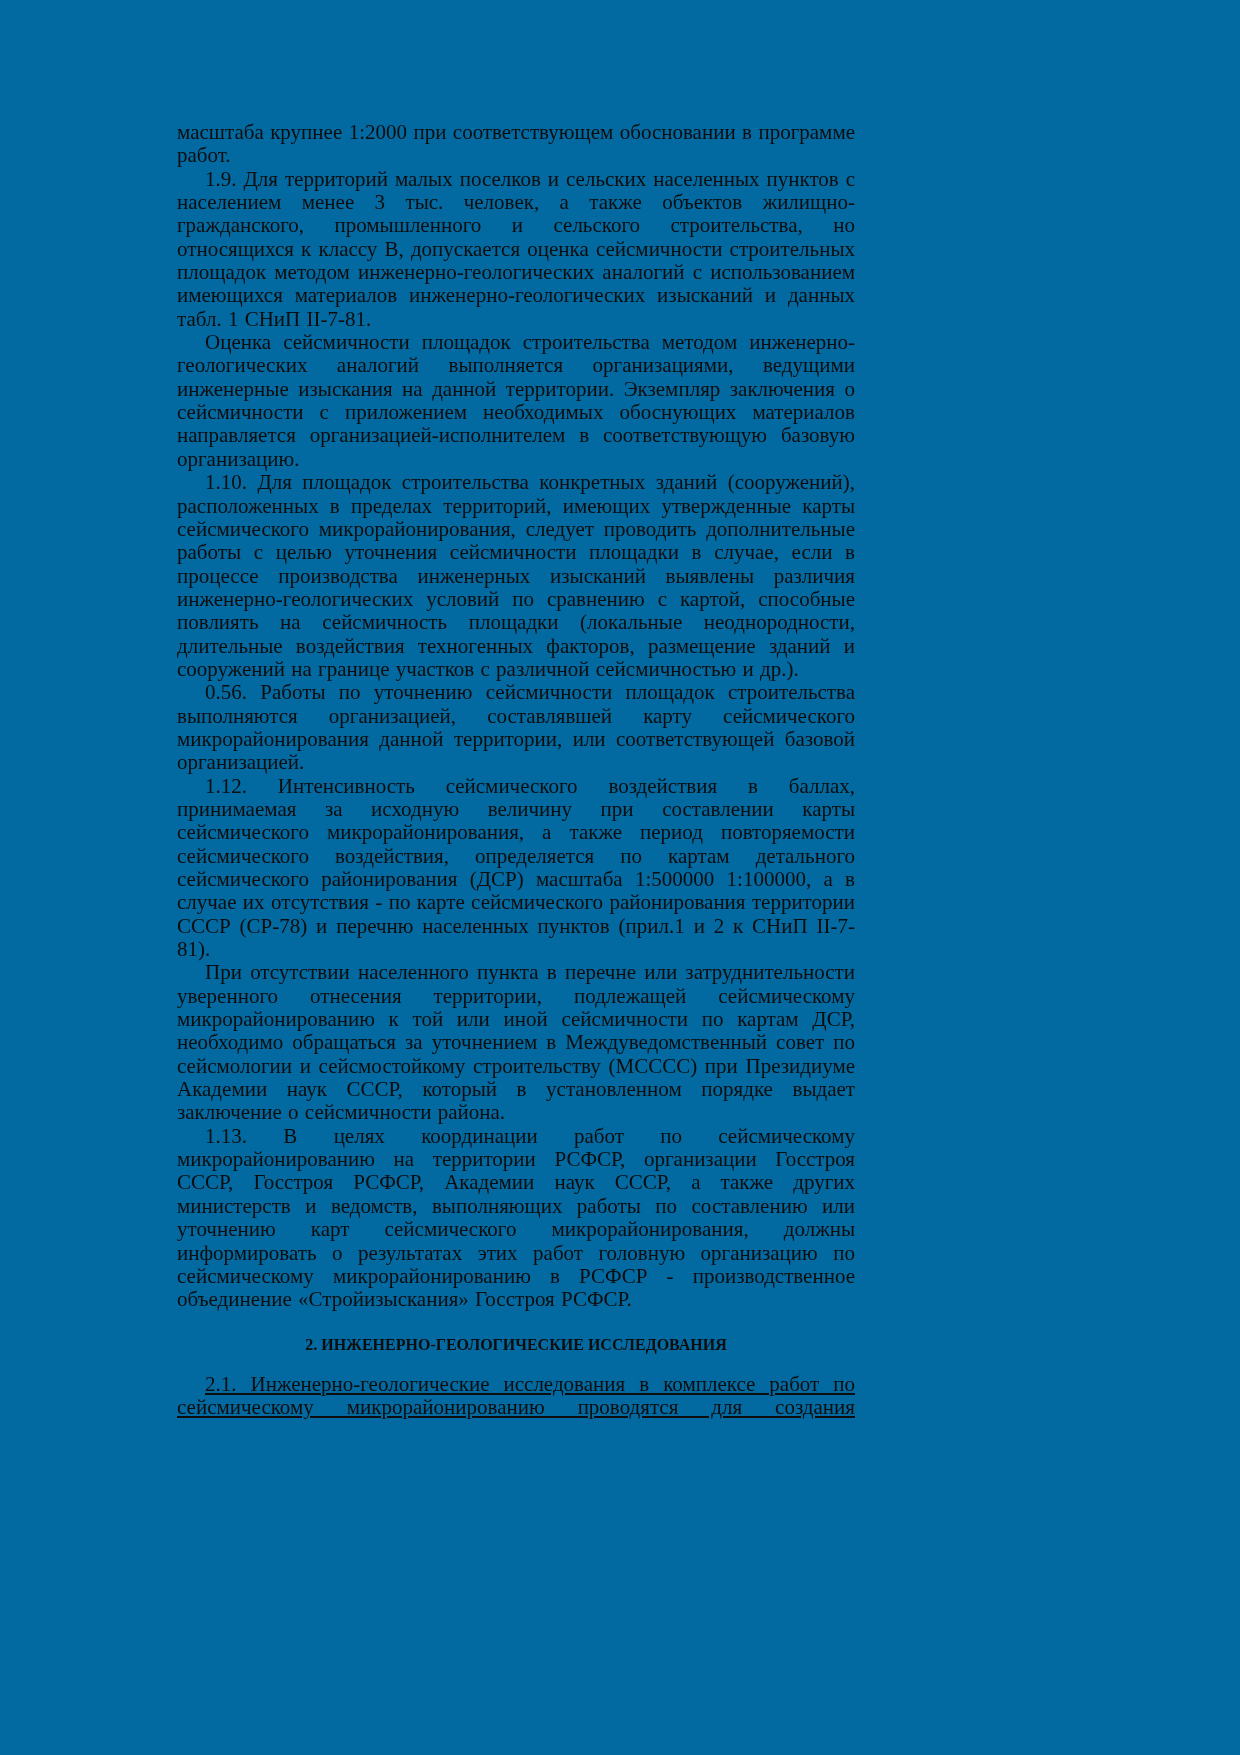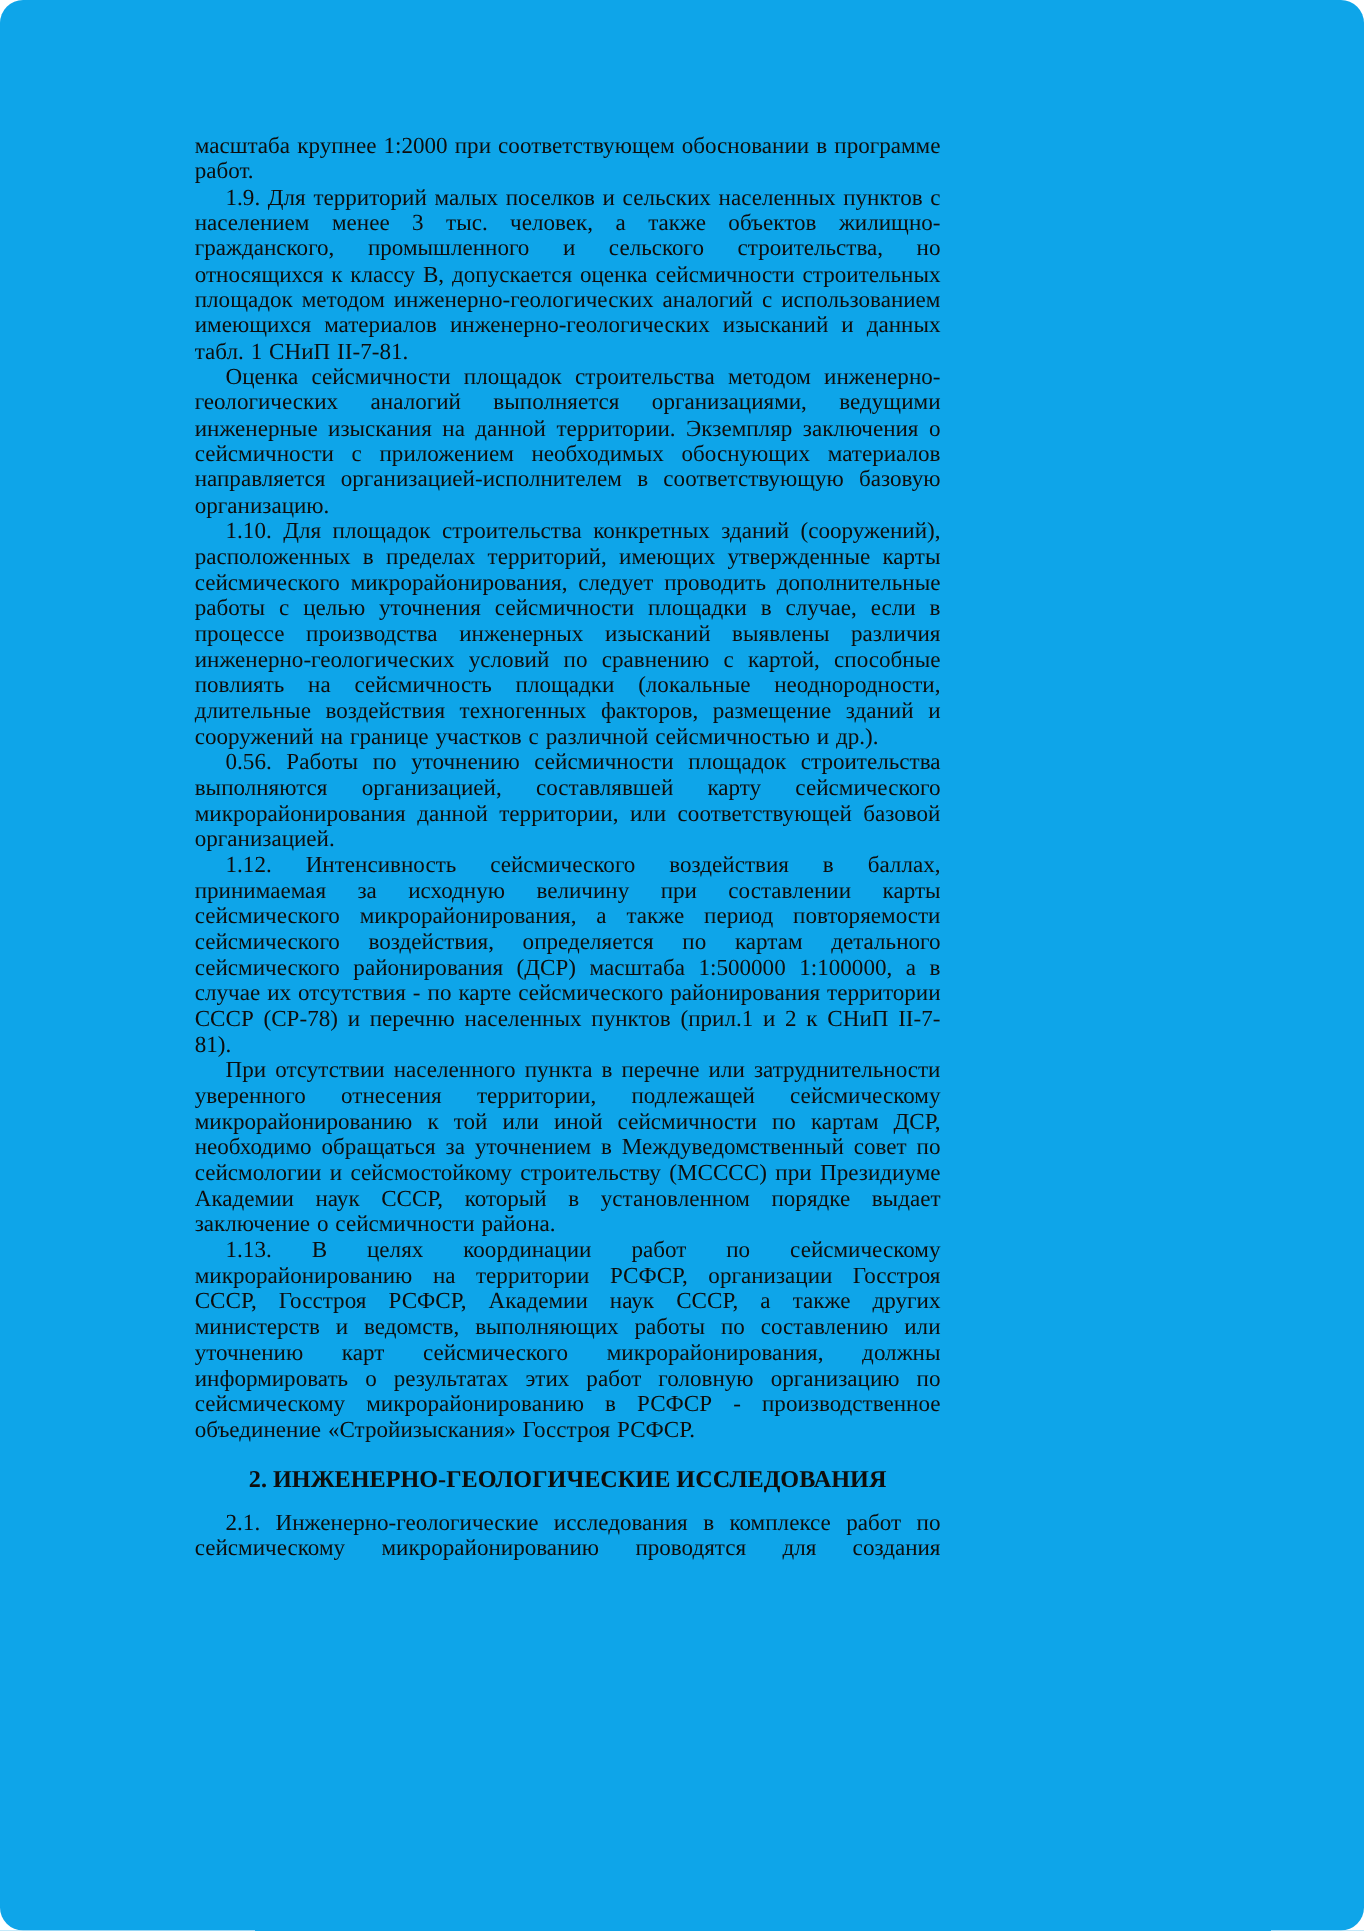--- a/index.html
+++ b/index.html
@@ -4,49 +4,49 @@
 <style>
   html, body {
     margin: 0;
     padding: 0;
     background: #ffffff;
   }
   .page {
     position: relative;
     width: 1240px;
     height: 1755px;
-    background: #0ea5e9;
+    background: #0369a1;
     overflow: hidden;
     font-family: "Liberation Serif", "DejaVu Serif", serif;
     color: #0d0d0d;
-    border-radius: 21px;
   }
   .content {
     position: absolute;
     left: 177px;
     top: 121px;
     width: 678px;
   }
   .content p {
     margin: 0;
     font-size: 21px;
     line-height: 23.35px;
     text-align: justify;
     text-indent: 28px;
     word-spacing: 1px;
   }
   .content p.no-indent {
     text-indent: 0;
   }
   .content p.justify-last {
     text-align-last: justify;
+    text-decoration: underline;
   }
   .content h2.section-heading {
     margin: 21px 0 16px 0;
-    font-size: 22px;
+    font-size: 16px;
     line-height: 24px;
     font-weight: 700;
     text-align: center;
     text-indent: 0;
   }
 </style>
 </head>
 <body>
 
 <div class="page">

